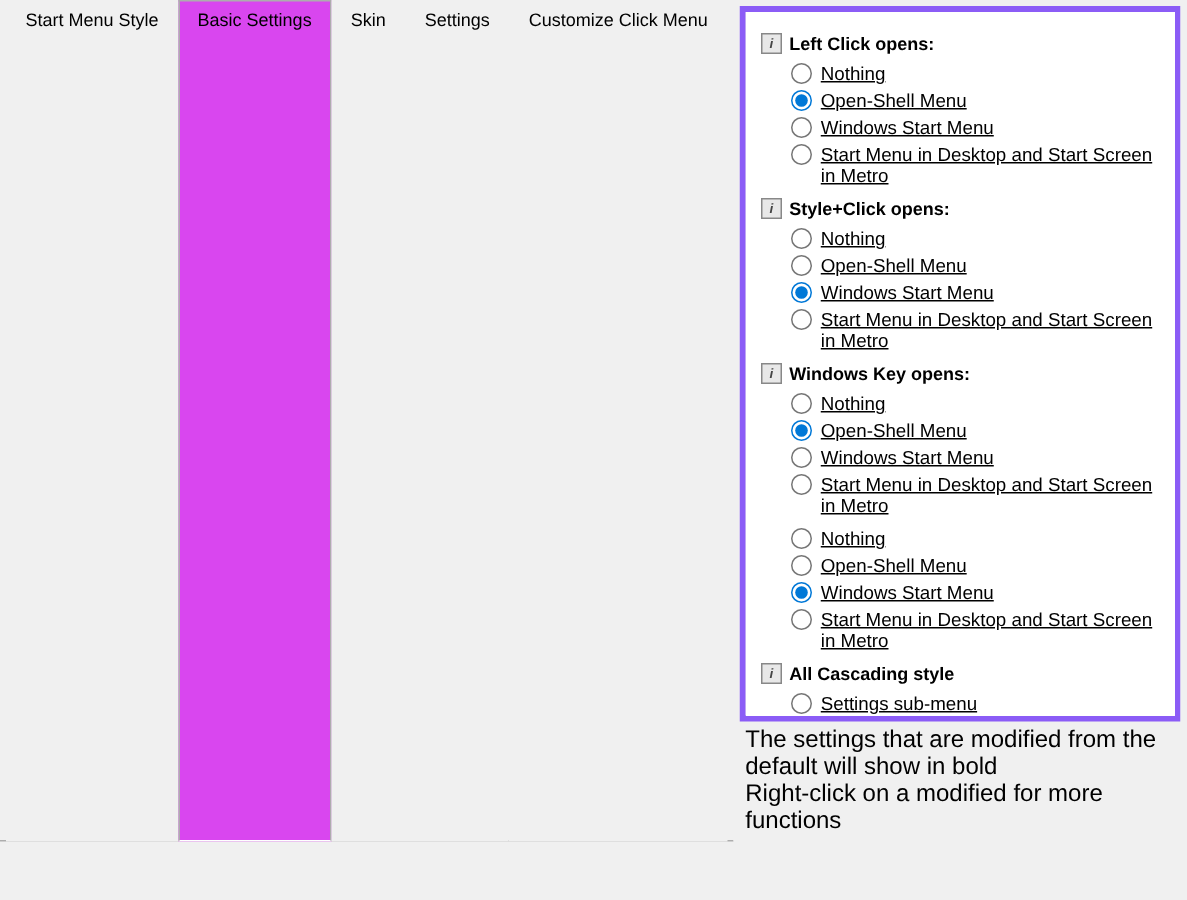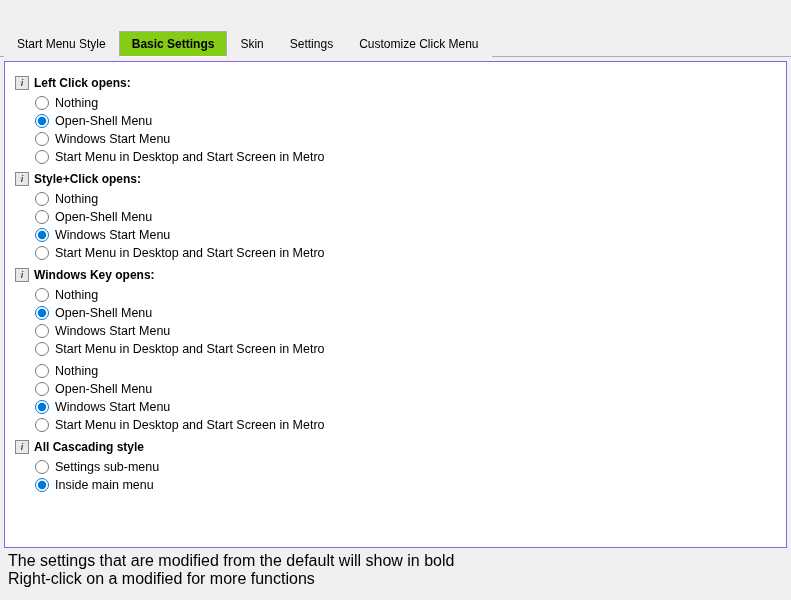--- a/index.html
+++ b/index.html
@@ -25,29 +25,29 @@
       cursor: pointer;
       border: 1px solid transparent;
       border-bottom: none;
       margin-bottom: -1px;
       background: #f0f0f0;
       font-size: 12px;
       color: #000;
     }
 
     .tab.active {
-      background: #84cc16;
+      background: #d946ef;
       border-color: #adadad;
       border-bottom: 1px solid #fff;
-      font-weight: bold;
+      font-weight: normal;
     }
 
     .settings-panel {
       flex: 1;
-      border: 1px solid #8b5cf6;
+      border: 4px solid #8b5cf6;
       background: #fff;
       overflow-y: auto;
       position: relative;
     }
 
     .settings-inner {
       padding: 8px 10px;
     }
 
     .section-label {
@@ -83,23 +83,23 @@
       color: #444;
     }
 
     .radio-group {
       margin-left: 20px;
       margin-bottom: 4px;
     }
 
     .radio-item {
       display: flex;
-      align-items: center;
       padding: 2px 0;
       font-size: 12.5px;
+      text-decoration: underline;
     }
 
     .radio-item input[type="radio"] {
       margin-right: 6px;
       width: 14px;
       height: 14px;
       accent-color: #0078d7;
       cursor: pointer;
       flex-shrink: 0;
     }
@@ -123,23 +123,21 @@
     }
     .settings-panel::-webkit-scrollbar-button {
       background: #f0f0f0;
       border: 1px solid #d4d4d4;
       height: 17px;
       display: block;
     }
 
     .main-wrapper {
       display: flex;
-      flex-direction: column;
       height: 561px;
-      margin-top: 31px;
     }
 
     .content-wrapper {
       flex: 1;
       display: flex;
       flex-direction: column;
       padding: 4px 4px 0 4px;
       background: #f0f0f0;
       overflow: hidden;
     }

